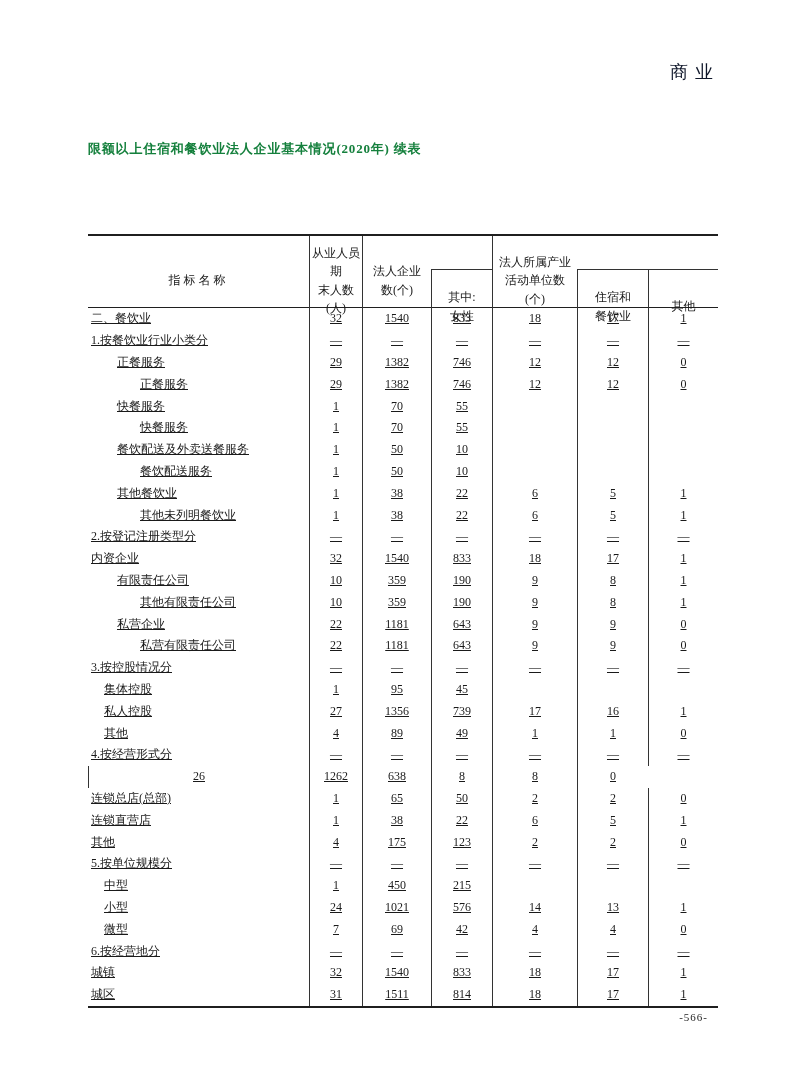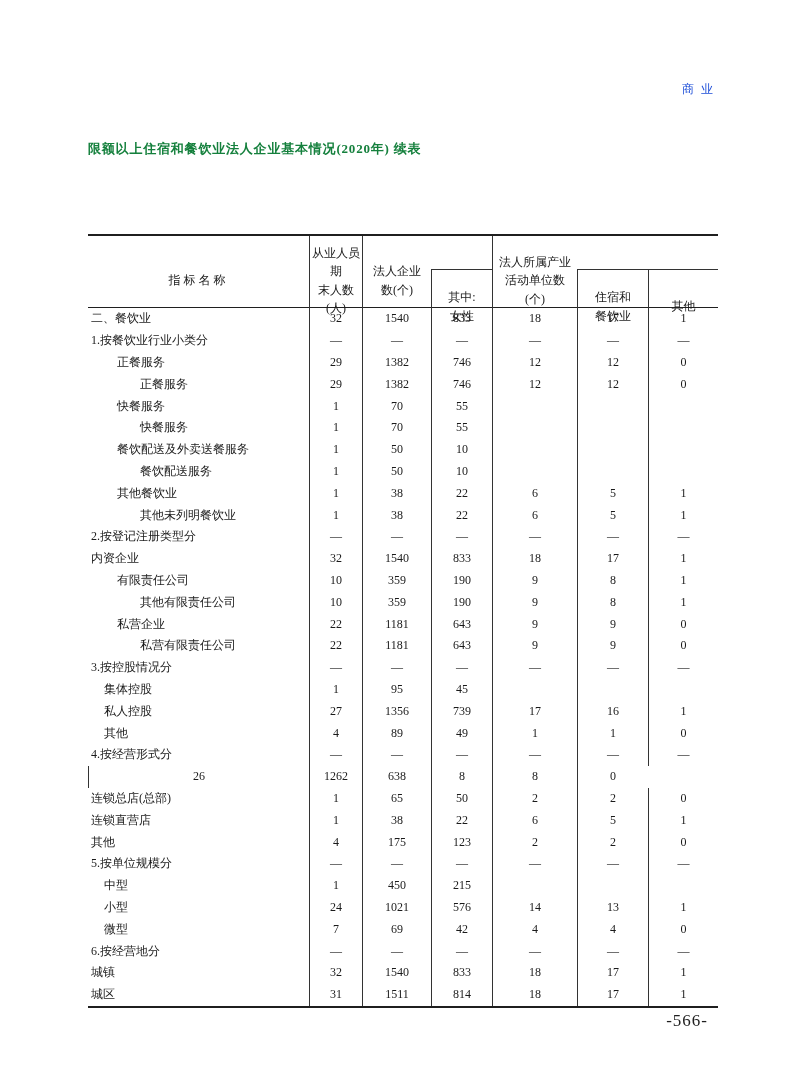--- a/index.html
+++ b/index.html
@@ -9,24 +9,23 @@
     background: #ffffff;
     color: #1a1a1a;
     font-family: "Liberation Serif", "DejaVu Serif", serif;
     overflow: hidden;
   }
 
   .section-label {
     position: absolute;
     top: 60px;
     right: 80px;
-    font-size: 12px;
+    font-size: 18px;
     letter-spacing: 7px;
-    color: #1d4ed8;
-    margin-top: 21px;
+    color: #0f172a;
   }
 
   .doc-title {
     position: absolute;
     left: 88px;
     top: 140px;
     font-size: 13px;
     font-weight: 600;
     letter-spacing: 0.8px;
     color: #15803d;
@@ -72,40 +71,41 @@
     font-size: 12px;
     line-height: 1.55;
     white-space: pre-line;
   }
 
   .tbody { border-bottom: 2.5px solid #1f1f1f; }
   .tr {
     display: grid;
     grid-template-columns: 221px 53px 69px 61px 85px 71px 70px;
     height: 21.8px;
+    text-decoration: underline;
   }
   .td {
     display: flex;
     align-items: center;
     font-size: 12px;
     overflow: hidden;
     white-space: nowrap;
   }
   .td-label { justify-content: flex-start; }
   .td-num { justify-content: center; border-left: 1px solid #333; }
   .ind0 { padding-left: 3px; }
   .ind1 { padding-left: 16px; }
   .ind2 { padding-left: 29px; }
   .ind3 { padding-left: 52px; }
 
   .page-number {
     position: absolute;
     top: 1011px;
     right: 92px;
-    font-size: 17px;
+    font-size: 11px;
     letter-spacing: 1px;
     color: #1f1f1f;
     margin-left: 12px;
   }
 </style>
 </head>
 <body>
 
 <div class="section-label">商业</div>
 

